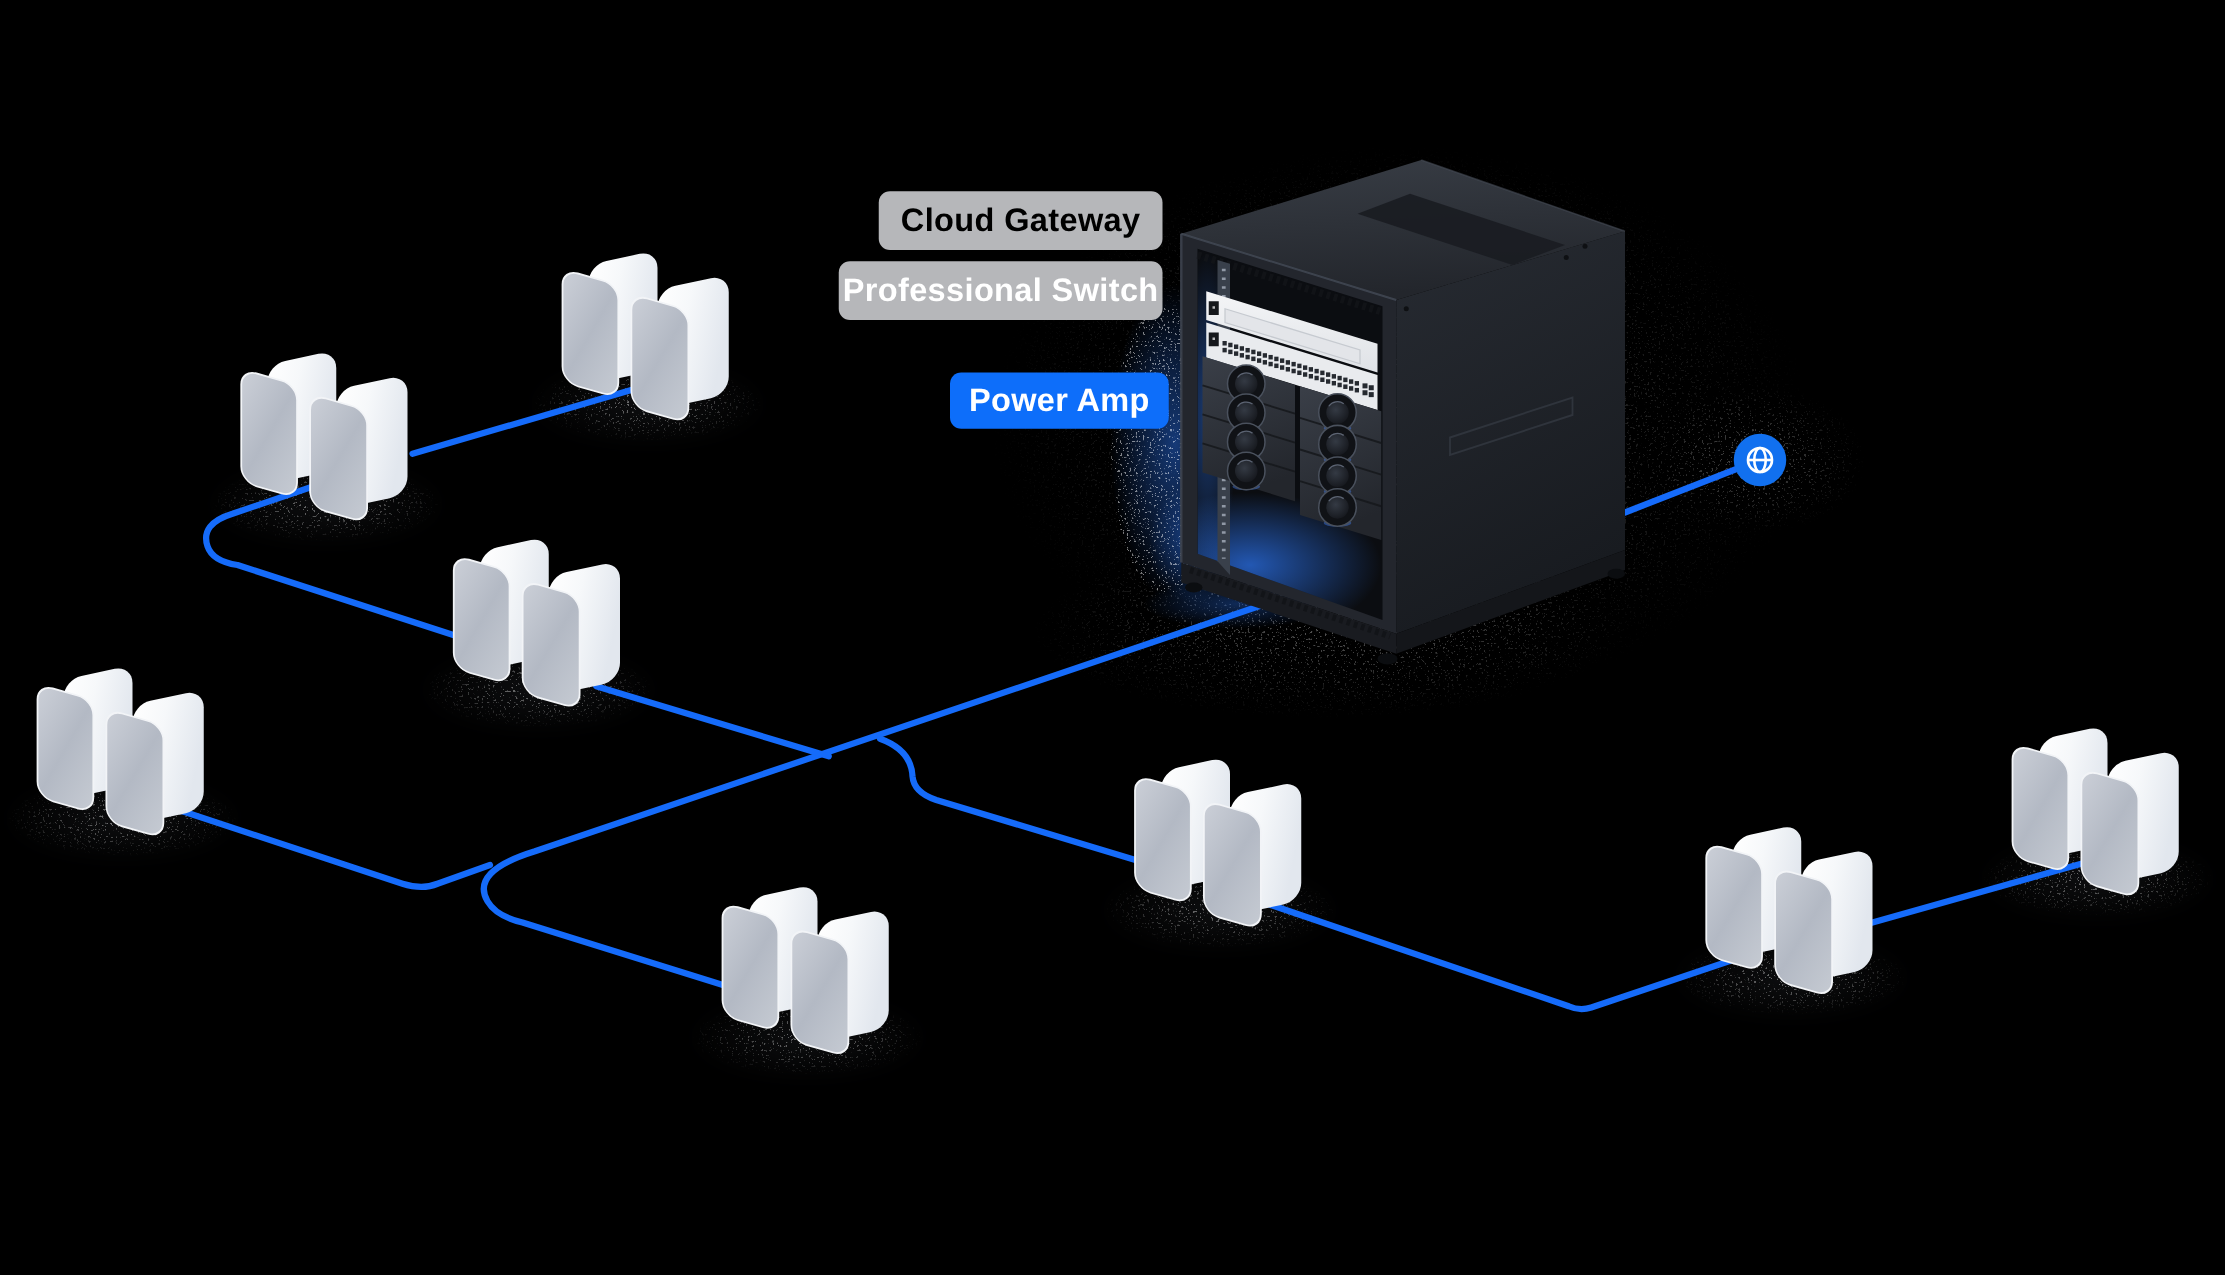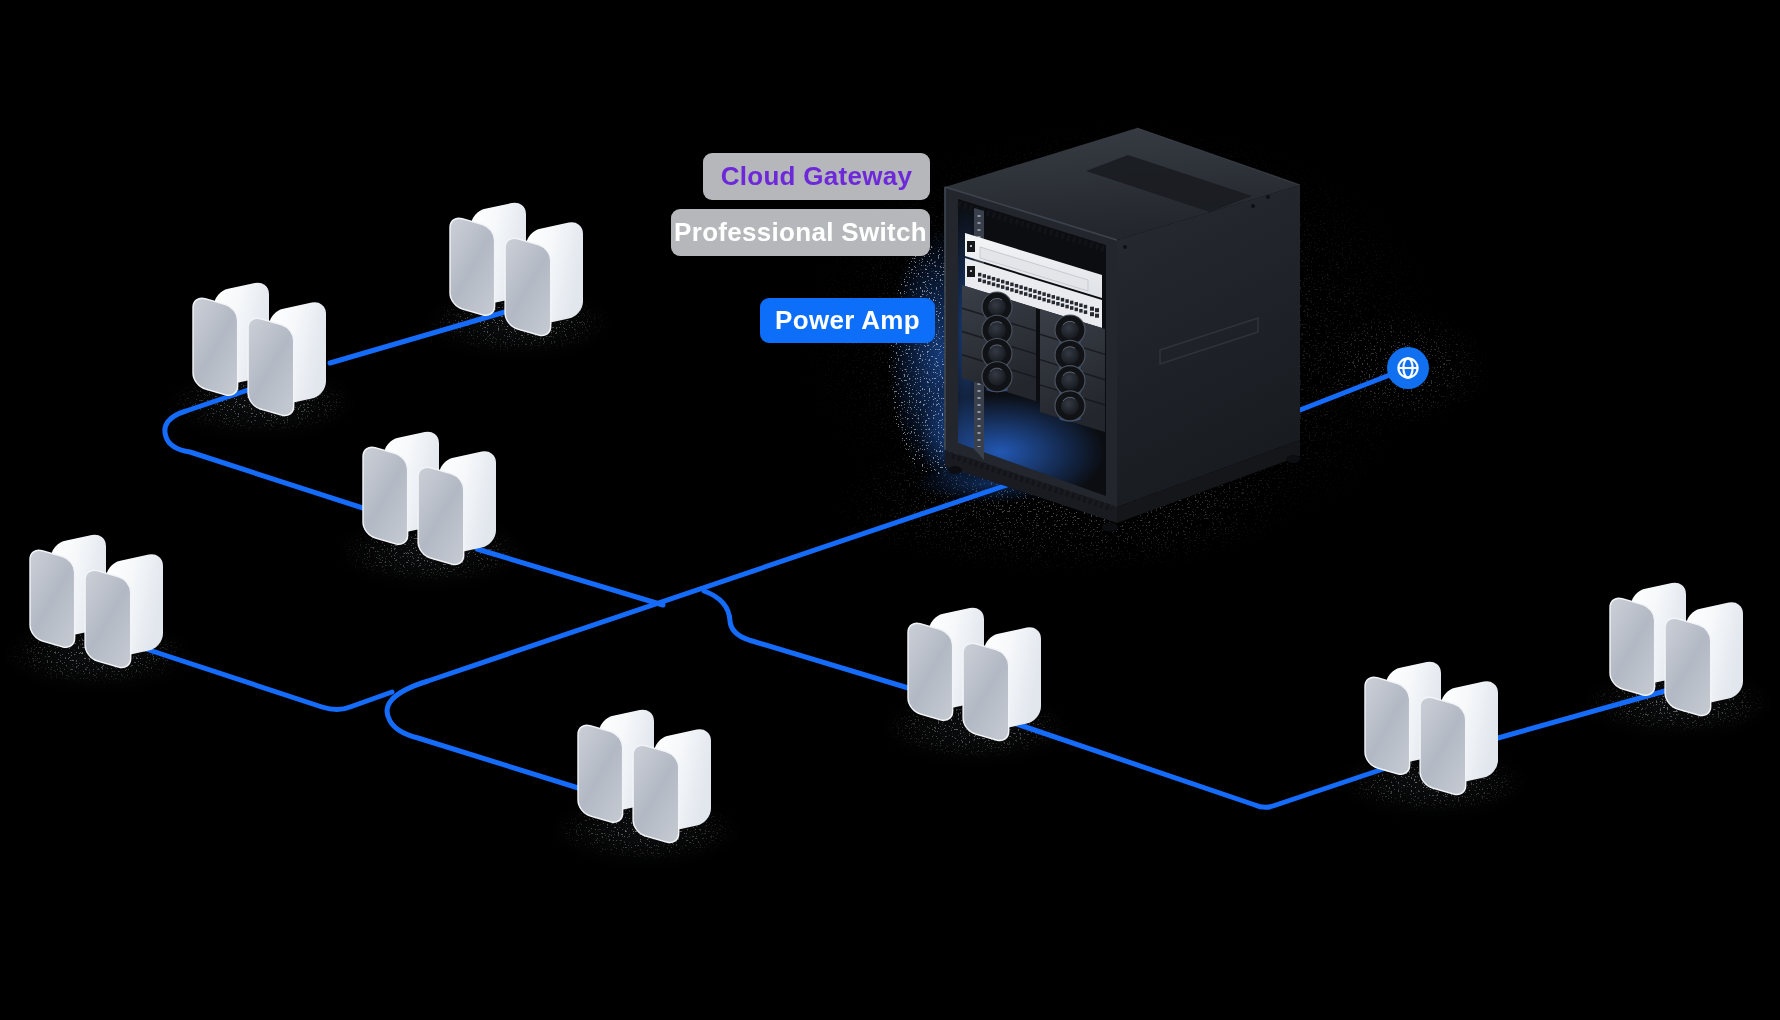--- a/index.html
+++ b/index.html
@@ -441,16 +441,16 @@
               </g>
     <g transform="skewY(16)">
                 <rect x="0" y="15" width="48" height="95" rx="13" fill="url(#grilleG)" stroke="#f2f4f7" stroke-width="1.5"></rect>
               </g>
   </g>
           </g>
   </g>
       </g>
   </svg>
 
-  <div class="tag" style="left: 703px; top: 153px; width: 227px; height: 47px; background: rgb(182, 183, 186); color: #6d28d9;">Cloud Gateway</div>
+  <div class="tag" style="left: 703px; top: 153px; width: 227px; height: 47px; background: rgb(182, 183, 186); color: #000000;">Cloud Gateway</div>
   <div class="tag" style="left: 760px; top: 298px; width: 175px; height: 45px; background: rgb(13, 110, 250); color: rgb(255, 255, 255);">Power Amp</div>
   <div class="tag" style="left: 671px; top: 209px; width: 259px; height: 47px; background: rgb(182, 183, 186); color: rgb(255, 255, 255);">Professional Switch</div>
 </div>
 
 </body></html>

